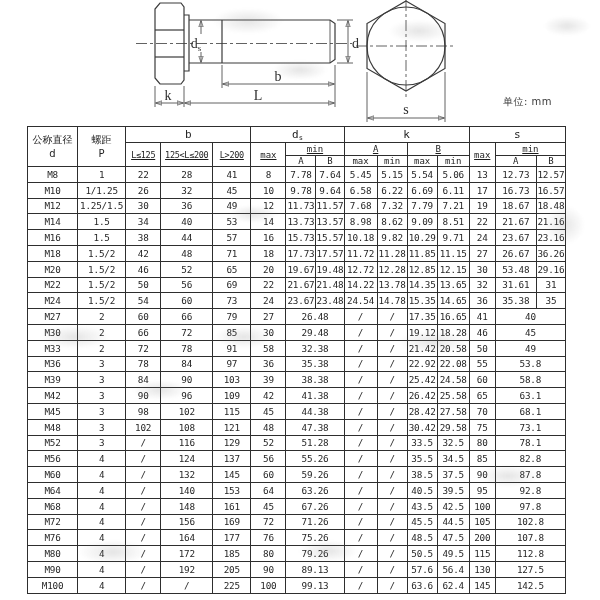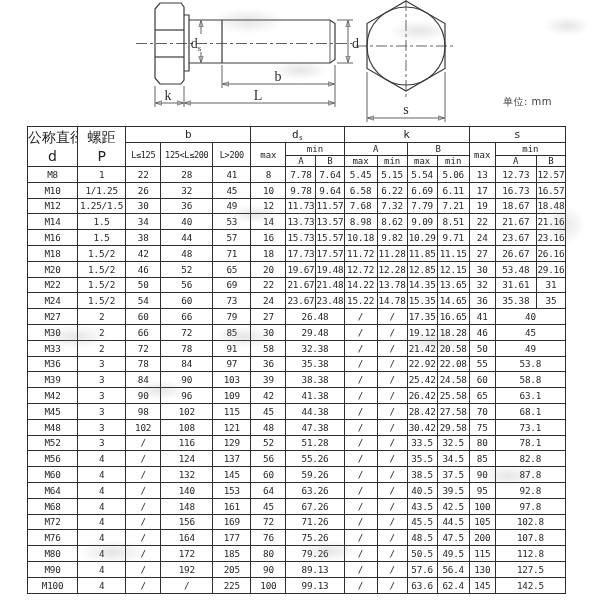--- a/index.html
+++ b/index.html
@@ -21,24 +21,24 @@
   
   #spec-table{
     position:absolute;left:27px;top:126px;
     border-collapse:collapse;table-layout:fixed;width:539px;
   }
   #spec-table th,#spec-table td{
     border:1px solid #2e2e2e;text-align:center;vertical-align:middle;
     padding:0;overflow:hidden;white-space:nowrap;font-weight:normal;
   }
   thead th{font-family:"DejaVu Sans Mono",monospace;font-size:9px;color:#222;}
-  th.cjk{font-family:"DejaVu Sans",sans-serif;font-size:14px;line-height:1.35;}
+  th.cjk{font-family:"DejaVu Sans",sans-serif;font-size:10px;line-height:1.35;}
   th.rng{font-size:8.5px;letter-spacing:-0.3px;}
   th.big{font-family:"DejaVu Sans Mono",monospace;font-size:11px;}
-  .r1{height:16px;} .r2{height:13px;} .r3{height:11px;}
+  .r1{height:16px;} .r2{height:13px;text-decoration:underline;} .r3{height:11px;}
   tbody td{
     font-family:"DejaVu Sans Mono",monospace;font-size:9.3px;
     height:14.8px;color:#262626;letter-spacing:-0.2px;
   }
   sub.ssub{font-size:7px;vertical-align:-2px;}
   
   .wm{
     position:absolute;pointer-events:none;border-radius:50%;
     background:radial-gradient(ellipse,rgba(125,125,125,.20) 0%,rgba(125,125,125,0) 70%);
     filter:blur(1px);
@@ -250,21 +250,21 @@
         <td>71</td>
         <td>18</td>
         <td>17.73</td>
         <td>17.57</td>
         <td>11.72</td>
         <td>11.28</td>
         <td>11.85</td>
         <td>11.15</td>
         <td>27</td>
         <td>26.67</td>
-        <td>26.16</td>
+        <td>36.26</td>
       </tr>
       <tr>
         <td>M20</td>
         <td>1.5/2</td>
         <td>46</td>
         <td>52</td>
         <td>65</td>
         <td>20</td>
         <td>19.67</td>
         <td>19.48</td>
@@ -295,21 +295,21 @@
       </tr>
       <tr>
         <td>M24</td>
         <td>1.5/2</td>
         <td>54</td>
         <td>60</td>
         <td>73</td>
         <td>24</td>
         <td>23.67</td>
         <td>23.48</td>
-        <td>15.22</td>
+        <td>24.54</td>
         <td>14.78</td>
         <td>15.35</td>
         <td>14.65</td>
         <td>36</td>
         <td>35.38</td>
         <td>35</td>
       </tr>
       <tr>
         <td>M27</td>
         <td>2</td>

